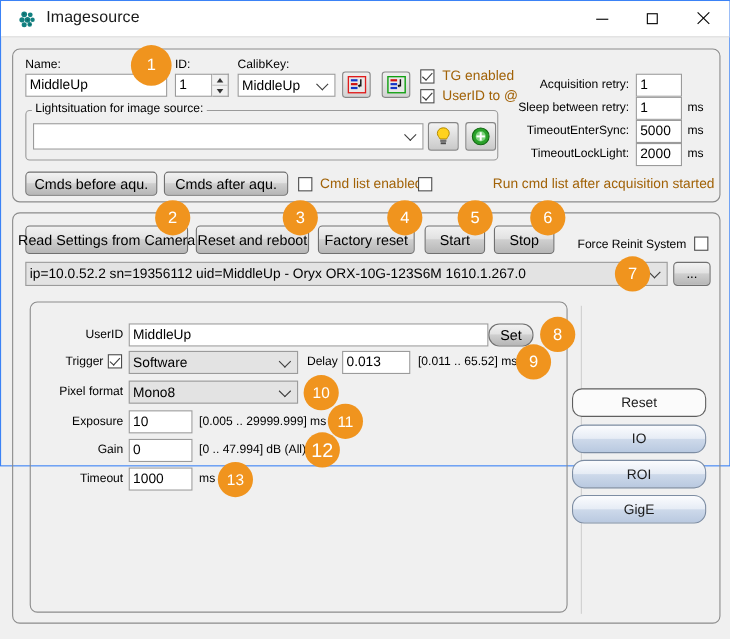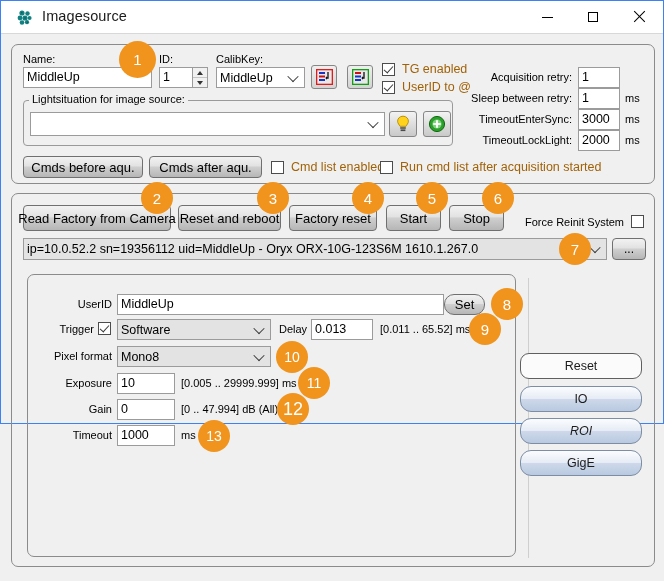--- a/index.html
+++ b/index.html
@@ -284,21 +284,21 @@
   </div>
 
   <div class="lbl lbl-r" style="left:470px; top:70px; width:101px;">Acquisition retry:</div>
   <div class="tf" style="left:577px; top:66px; width:42px; height:21px;">1</div>
 
   <div class="lbl lbl-r" style="left:455px; top:91px; width:116px;">Sleep between retry:</div>
   <div class="tf" style="left:577px; top:87px; width:42px; height:21px;">1</div>
   <div class="lbl" style="left:624px; top:91px;">ms</div>
 
   <div class="lbl lbl-r" style="left:465px; top:112px; width:106px;">TimeoutEnterSync:</div>
-  <div class="tf" style="left:577px; top:108px; width:42px; height:21px;">3000</div>
+  <div class="tf" style="left:577px; top:108px; width:42px; height:21px;">5000</div>
   <div class="lbl" style="left:624px; top:112px;">ms</div>
 
   <div class="lbl lbl-r" style="left:465px; top:133px; width:106px;">TimeoutLockLight:</div>
   <div class="tf" style="left:577px; top:129px; width:42px; height:21px;">2000</div>
   <div class="lbl" style="left:624px; top:133px;">ms</div>
 
   <div class="grp-inner" style="left:22px; top:99px; width:430px; height:46px;"></div>
   <div style="position:absolute; left:28px; top:92px; background:#f0f0f0; padding:0 3px;" class="lbl">Lightsituation for image source:</div>
   <div class="combo" style="left:29px; top:111px; width:355px; height:24px;">
     <span></span>
@@ -319,28 +319,28 @@
       <rect x="5.2" y="8.1" width="7.6" height="1.8" fill="#ffffff"></rect>
     </svg>
   </div>
 
   <div class="btn" style="left:22px; top:155px; width:120px; height:22px;">Cmds before aqu.</div>
   <div class="btn" style="left:148px; top:155px; width:113px; height:22px;">Cmds after aqu.</div>
   <div class="cb-wrap" style="left:270px; top:159px;">
     <span class="cb"></span>
     <span class="cb-lbl">Cmd list enabled</span>
   </div>
-  <div class="cb-wrap" style="left:379px; top:159px;">
+  <div class="cb-wrap" style="left:379px; top:159px;gap:48px;">
     <span class="cb"></span>
     <span class="cb-lbl">Run cmd list after acquisition started</span>
   </div>
 
   <div class="grp" style="left:10px; top:192px; width:644px; height:374px;"></div>
 
-  <div class="btn" style="left:22px; top:204px; width:148px; height:26px;">Read Factory from Camera</div>
+  <div class="btn" style="left:22px; top:204px; width:148px; height:26px;">Read Settings from Camera</div>
   <div class="btn" style="left:288px; top:204px; width:88px; height:26px;">Factory reset</div>
   <div class="btn" style="left:177px; top:204px; width:103px; height:26px;">Reset and reboot</div>
   <div class="btn" style="left:385px; top:204px; width:55px; height:26px;">Start</div>
   <div class="btn" style="left:448px; top:204px; width:55px; height:26px;">Stop</div>
 
   <div class="lbl" style="left:524px; top:215px;">Force Reinit System</div>
   <div class="cb-wrap" style="left:630px; top:214px;">
     <span class="cb"></span>
   </div>
 
@@ -383,21 +383,21 @@
   <div class="lbl" style="left:180px; top:402px;">[0 .. 47.994] dB (All)</div>
 
   <div class="lbl lbl-r" style="left:40px; top:428px; width:71px;">Timeout</div>
   <div class="tf" style="left:116px; top:424px; width:58px; height:21px;">1000</div>
   <div class="lbl" style="left:180px; top:428px;">ms</div>
 
   <div class="sep-v" style="left:527px; top:277px; height:280px;"></div>
 
   <div class="tabbtn active" style="left:519px; top:352px; width:122px; height:26px;">Reset</div>
   <div class="tabbtn" style="left:519px; top:385px; width:122px; height:26px;">IO</div>
-  <div class="tabbtn" style="left:519px; top:417px; width:122px; height:26px;font-style:italic;">ROI</div>
+  <div class="tabbtn" style="left:519px; top:417px; width:122px; height:26px;">ROI</div>
   <div class="tabbtn" style="left:519px; top:449px; width:122px; height:26px;">GigE</div>
 
   <div class="badge" style="left:118px; top:40px; width:37px; height:37px;">1</div>
   <div class="badge" style="left:140px; top:181px; width:32px; height:32px;">2</div>
   <div class="badge" style="left:256px; top:181px; width:32px; height:32px;">3</div>
   <div class="badge" style="left:351px; top:181px; width:32px; height:32px;">4</div>
   <div class="badge" style="left:415px; top:181px; width:32px; height:32px;">5</div>
   <div class="badge" style="left:481px; top:181px; width:32px; height:32px;">6</div>
   <div class="badge" style="left:558px; top:232px; width:32px; height:32px;">7</div>
   <div class="badge" style="left:490px; top:287px; width:32px; height:32px;">8</div>

